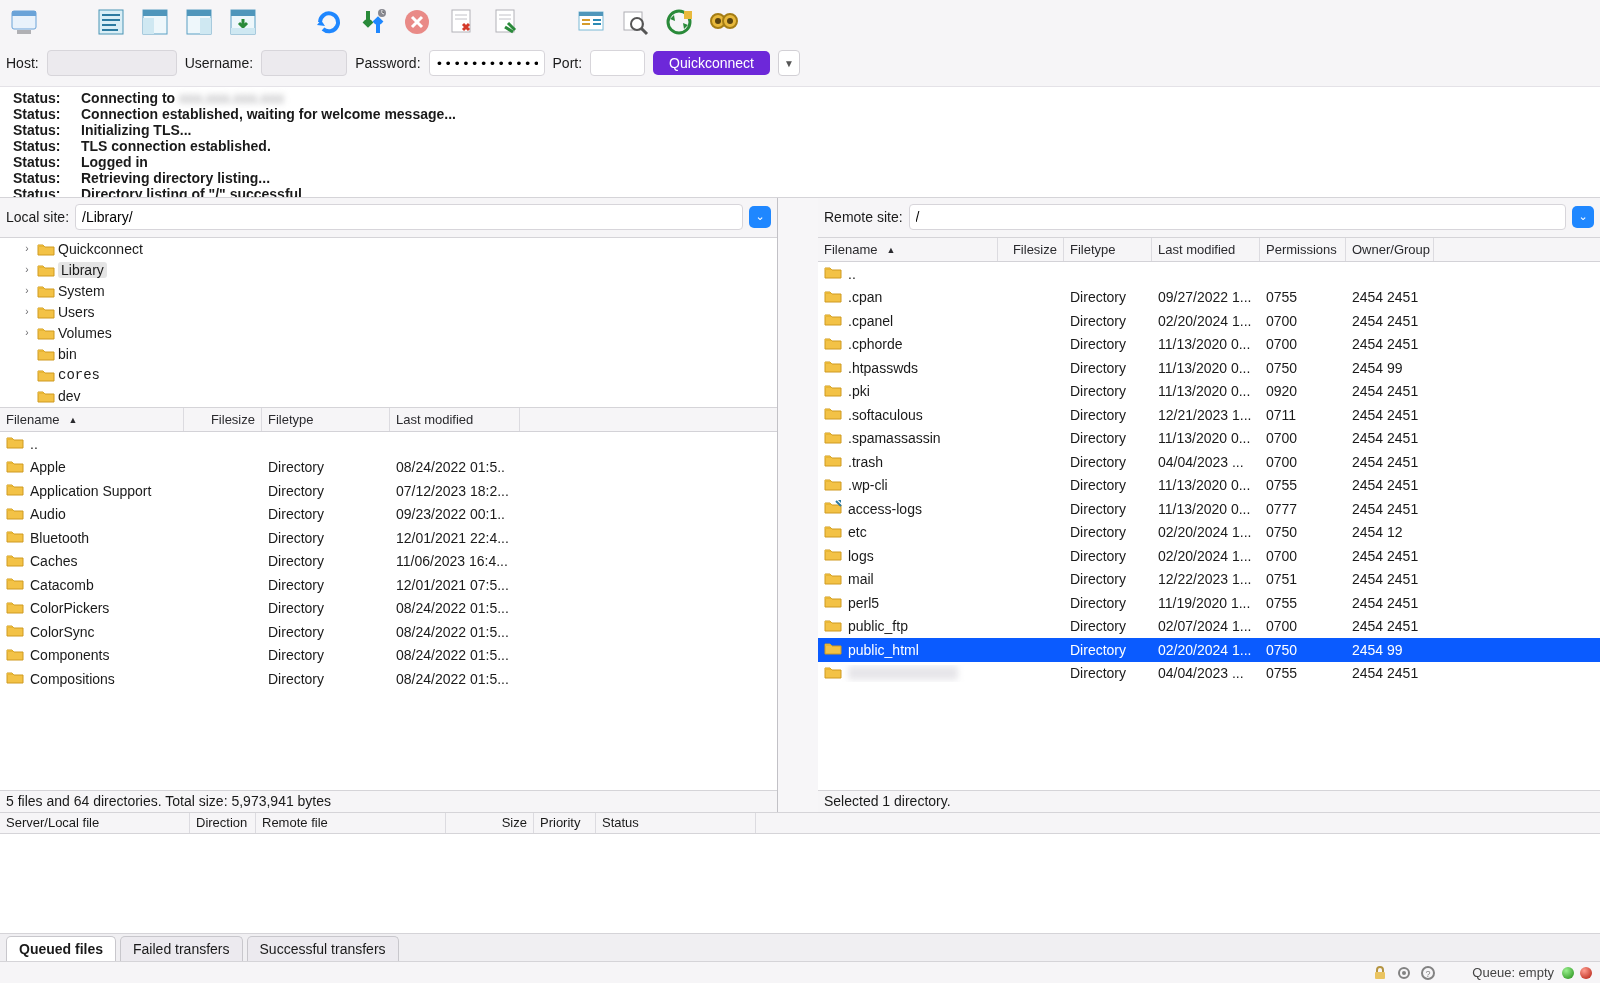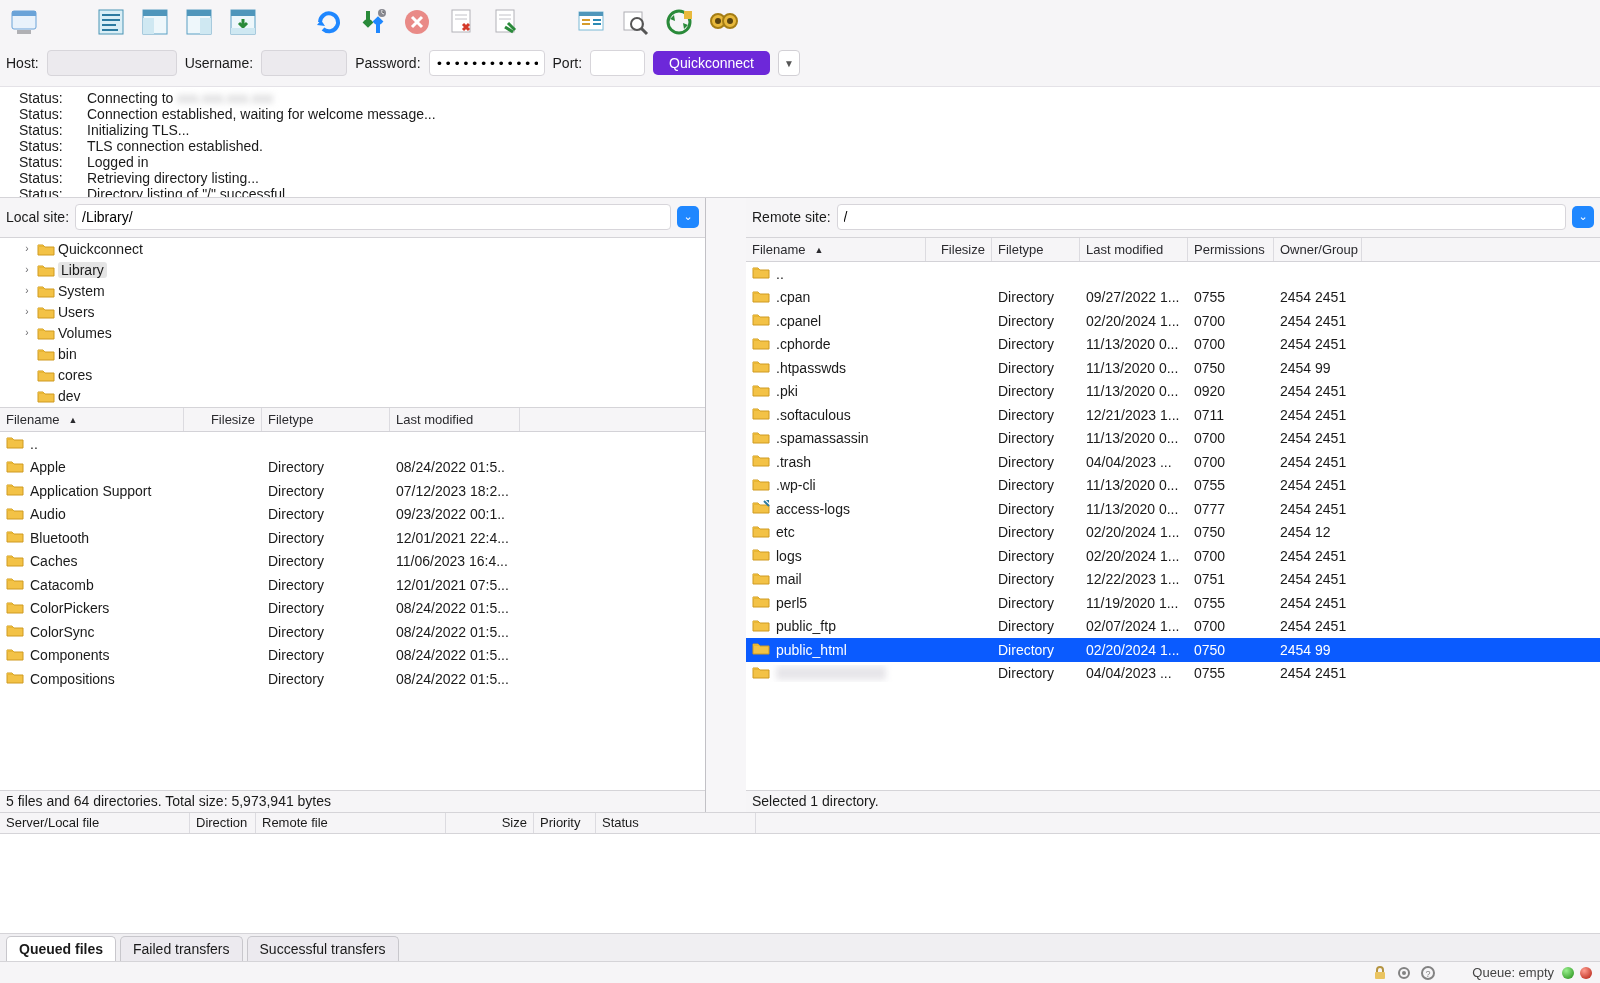--- a/index.html
+++ b/index.html
@@ -67,42 +67,43 @@
   display:flex;align-items:center;justify-content:center;
   background:#fff;
   font-size:10px; color:#555;
 }
 
 
 .log {
   background: #ffffff;
   border-top: 1px solid #e4e2e7;
   border-bottom: 1px solid #d5d4d8;
-  padding: 3px 6px 4px 19px;
+  padding: 3px 6px 4px 13px;
   height: 112px;
   overflow: hidden;
   font-size: 14px;
   line-height: 16px;
+  font-weight: bold;
 }
 .log .row { display:flex; gap: 18px; }
 .log .lbl { width: 50px; }
 .log .msg .blur { filter: blur(3px); color:#b0b0b3;}
 
 
 .panes {
   flex: 1 1 auto;
   display: flex;
   min-height: 0;
 }
 .pane {
   display: flex;
   flex-direction: column;
   min-height: 0;
 }
-.pane-left  { width: 706px; border-right: 1px solid #c2c1c6; }
+.pane-left  { width: 778px; border-right: 1px solid #c2c1c6; }
 .pane-right { flex: 1; margin-left: 40px; }
 
 .pathbar {
   display:flex; align-items:center; gap:6px;
   padding: 8px 6px 10px 6px;
   background:#f6f5f7;
   border-bottom: 1px solid #d5d4d8;
   height: 40px;
 }
 .pathbar .path-in {
@@ -441,21 +442,21 @@
         </div>
         <div class="tree-row" style="padding-left: 20px;">
           <span class="twisty"></span>
           <span class="fold-ico"><svg class="folder-svg" viewBox="0 0 18 14">
     <path d="M1 3 L6 3 L8 5 L17 5 L17 13 L1 13 Z" fill="#f3c246" stroke="#cf9a20"></path>
     <path d="M1 3 L6 3 L8 5 L1 5 Z" fill="#e8b635"></path>
 
   </svg></span>
           <span class="name-box">bin</span>
         </div>
-        <div class="tree-row" style="padding-left: 20px;">
+        <div class="tree-row" style="padding-left: 20px; font-family: Liberation Mono, monospace;">
           <span class="twisty"></span>
           <span class="fold-ico"><svg class="folder-svg" viewBox="0 0 18 14">
     <path d="M1 3 L6 3 L8 5 L17 5 L17 13 L1 13 Z" fill="#f3c246" stroke="#cf9a20"></path>
     <path d="M1 3 L6 3 L8 5 L1 5 Z" fill="#e8b635"></path>
 
   </svg></span>
           <span class="name-box">cores</span>
         </div>
         <div class="tree-row" style="padding-left: 20px;">
           <span class="twisty"></span>

